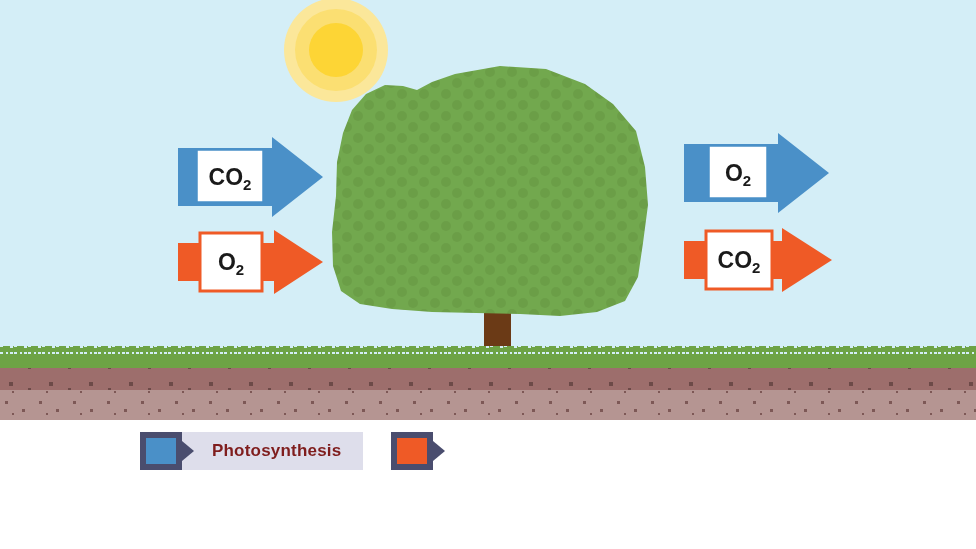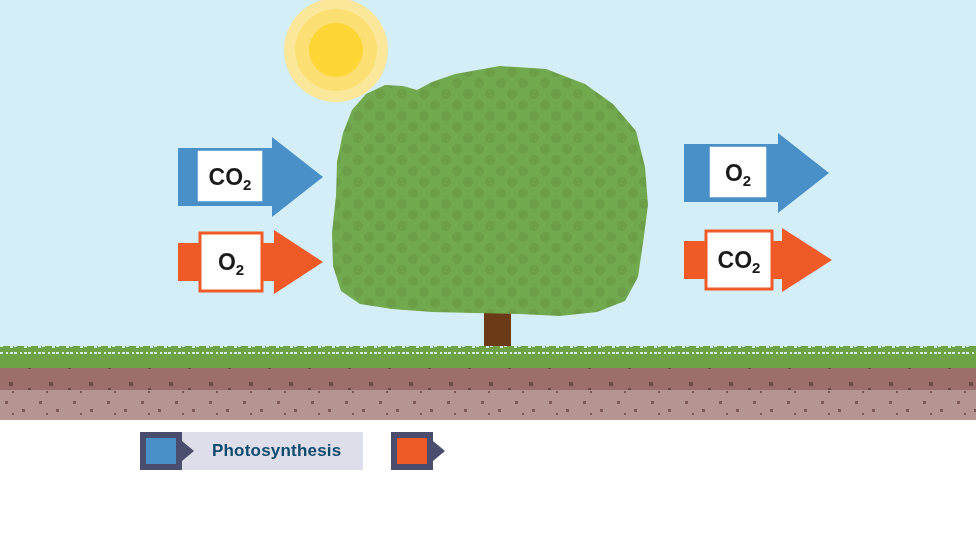--- a/index.html
+++ b/index.html
@@ -73,21 +73,21 @@
   }
 
   .legend-label {
     background: #dedeeb;
     display: flex;
     align-items: center;
     padding: 0 22px 0 30px;
     margin-left: 0px;
     font-size: 17px;
     font-weight: bold;
-    color: #0c4a6e;
+    color: #7f1d1d;
     white-space: nowrap;
     letter-spacing: 0.2px;
   }
 </style>
 </head>
 <body>
 
 <div id="scene">
   <svg width="976" height="420" viewBox="0 0 976 420" xmlns="http://www.w3.org/2000/svg">
     <defs>

